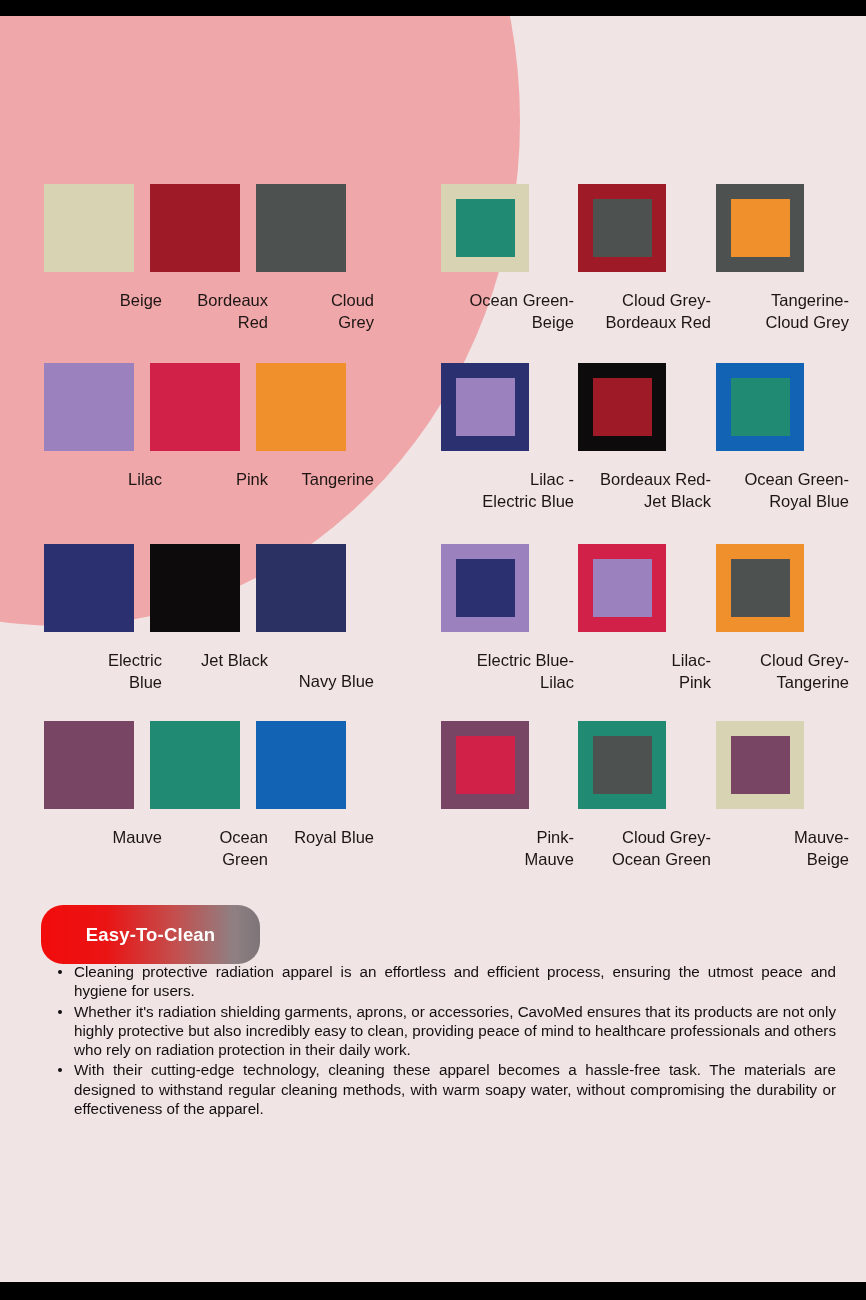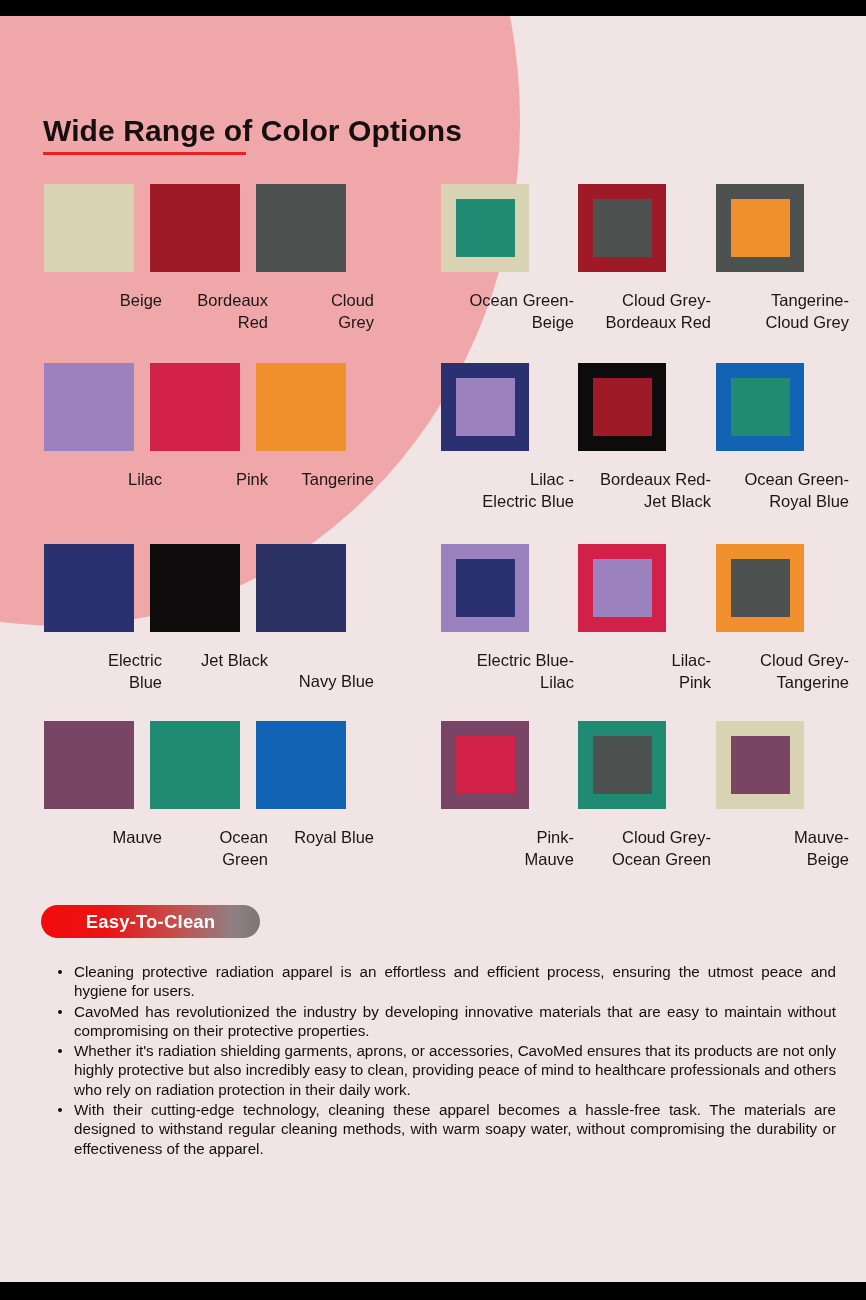--- a/index.html
+++ b/index.html
@@ -71,21 +71,21 @@
     font-size: 16.5px;
     color: #1d1614;
     line-height: 1.33;
     font-weight: 400;
   }
 
   
   .badge {
     position: absolute;
     left: 41px; top: 889px;
-    width: 219px; height: 33px;
+    width: 219px; height: 59px;
     border-radius: 22px;
     background: linear-gradient(90deg, #f20b0b 0%, #ea1414 30%, #c2504f 62%, #8f8083 88%, #7e7478 100%);
     display: flex; align-items: center; justify-content: center;
   }
   .badge-label {
     color: #ffffff;
     font-size: 18.5px;
     font-weight: 700;
     letter-spacing: 0.2px;
   }
@@ -128,24 +128,20 @@
 <body>
 
 <div class="bar-top"></div>
 
 <div class="page">
 
   <div class="pink-blob-2"></div>
 
   <div class="content">
 
-    <div class="title-wrap">
-      <div class="title">Wide Range of Color Options</div>
-      <div class="title-rule"></div>
-    </div>
 
     <div class="grid" id="swatch-grid">
         <div class="cell sw-solid" style="left: 44px; top: 168px; background: rgb(216, 212, 179);"></div>
         <div class="cap" style="left: 16px; width: 146px; top: 274px;">Beige</div>
         <div class="cell sw-solid" style="left: 150px; top: 168px; background: rgb(158, 26, 39);"></div>
         <div class="cap" style="left: 122px; width: 146px; top: 274px;">Bordeaux<br>Red</div>
         <div class="cell sw-solid" style="left: 256px; top: 168px; background: rgb(77, 81, 80);"></div>
         <div class="cap" style="left: 228px; width: 146px; top: 274px;">Cloud<br>Grey</div>
         <div class="cell sw-solid" style="left: 44px; top: 347px; background: rgb(155, 130, 191);"></div>
         <div class="cap" style="left: 16px; width: 146px; top: 453px;">Lilac</div>
@@ -214,21 +210,20 @@
         </div>
         <div class="cap" style="left: 671px; width: 178px; top: 811px;">Mauve-<br>Beige</div>
       </div>
 
     <div class="badge">
       <span class="badge-label">Easy-To-Clean</span>
     </div>
 
     <ul class="bullets" id="bullet-list">
         <li>Cleaning protective radiation apparel is an effortless and efficient process, ensuring the utmost peace and hygiene for users.</li>
-        <li>CavoMed has revolutionized the industry by developing innovative materials that are easy to maintain without compromising on their protective properties.</li>
         <li>Whether it's radiation shielding garments, aprons, or accessories, CavoMed ensures that its products are not only highly protective but also incredibly easy to clean, providing peace of mind to healthcare professionals and others who rely on radiation protection in their daily work.</li>
         <li>With their cutting-edge technology, cleaning these apparel becomes a hassle-free task. The materials are designed to withstand regular cleaning methods, with warm soapy water, without compromising the durability or effectiveness of the apparel.</li>
       </ul>
 
 
   </div>
 </div>
 
 <div class="bar-bottom"></div>
 

